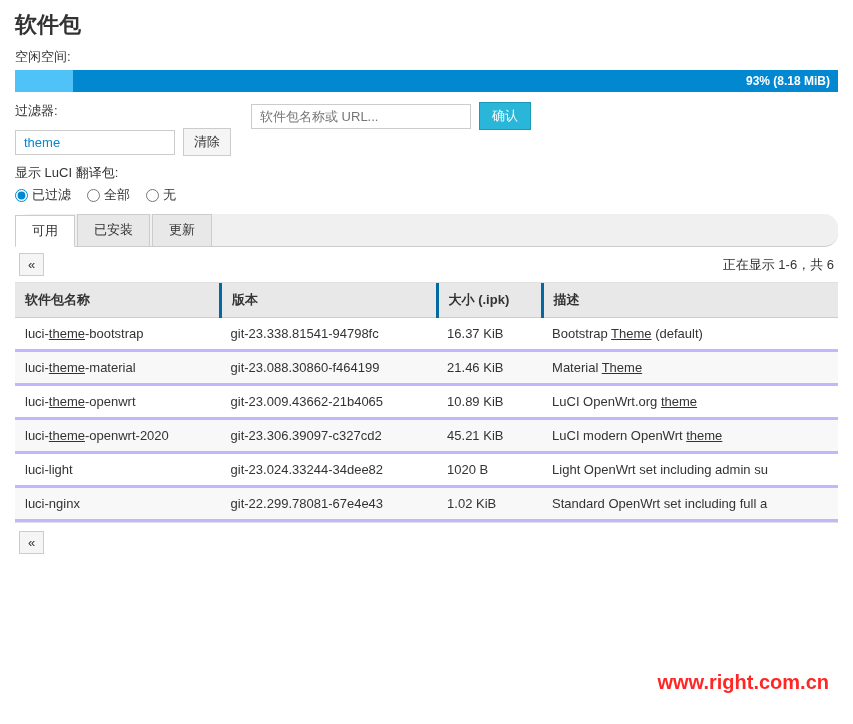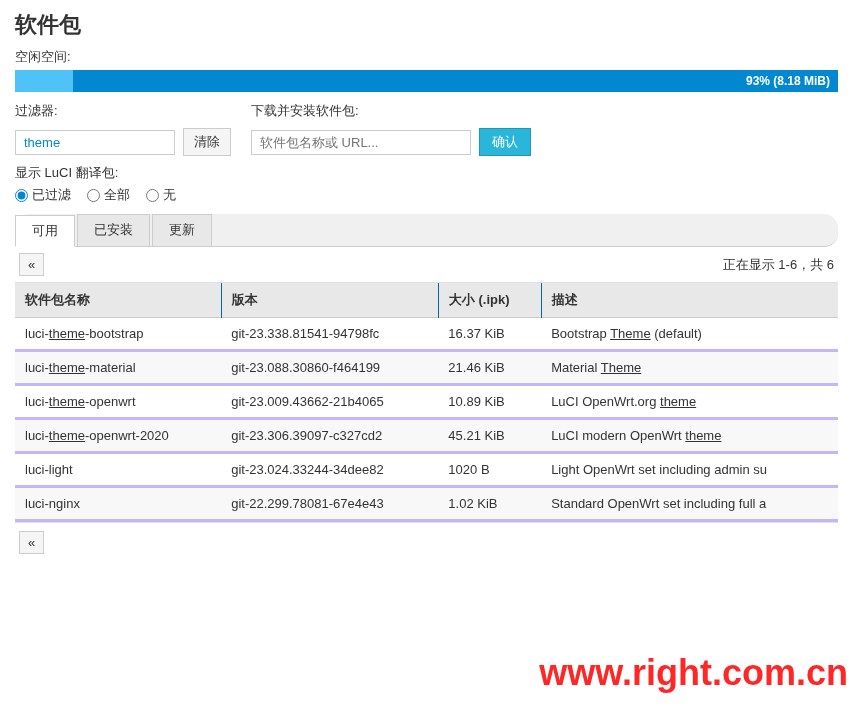--- a/index.html
+++ b/index.html
@@ -168,37 +168,37 @@
     }
     thead tr {
       background: #e8e8e8;
       border-bottom: 1px solid #ccc;
     }
     thead th {
       text-align: left;
       padding: 8px 10px;
       font-weight: bold;
       color: #333;
-      border-right: 1px solid #0369a1;
+      border-right: 3px solid #0369a1;
     }
     thead th:last-child { border-right: none; }
     tbody tr {
       border-bottom: 3px solid #c4b5fd;
     }
     tbody tr:nth-child(odd) { background: #fff; }
     tbody tr:nth-child(even) { background: #f8f8f8; }
     tbody td {
       padding: 8px 10px;
       vertical-align: top;
     }
     .watermark {
       position: fixed;
       bottom: 30px;
-      right: 5px;
-      font-size: 36px;
+      right: 24px;
+      font-size: 20px;
       font-weight: bold;
       color: red;
       opacity: 0.85;
       pointer-events: none;
     }
     .bottom-nav {
       padding: 8px 4px;
       border-top: 1px solid #e0e0e0;
     }
   </style>
@@ -216,21 +216,20 @@
 
 <div class="top-controls">
   <div class="filter-section">
     <div class="section-label">过滤器:</div>
     <div class="filter-row">
       <input class="filter-input" type="text" value="theme" style="">
       <button class="btn-clear">清除</button>
     </div>
   </div>
   <div class="install-section">
-    <div class="section-label">下载并安装软件包:</div>
     <div class="install-row">
       <input class="install-input" type="text" placeholder="软件包名称或 URL..." style="">
       <button class="btn-confirm">确认</button>
     </div>
   </div>
 </div>
 
 <div class="luci-trans-section">
   <div class="section-label">显示 LuCI 翻译包:</div>
   <div class="radio-group">

